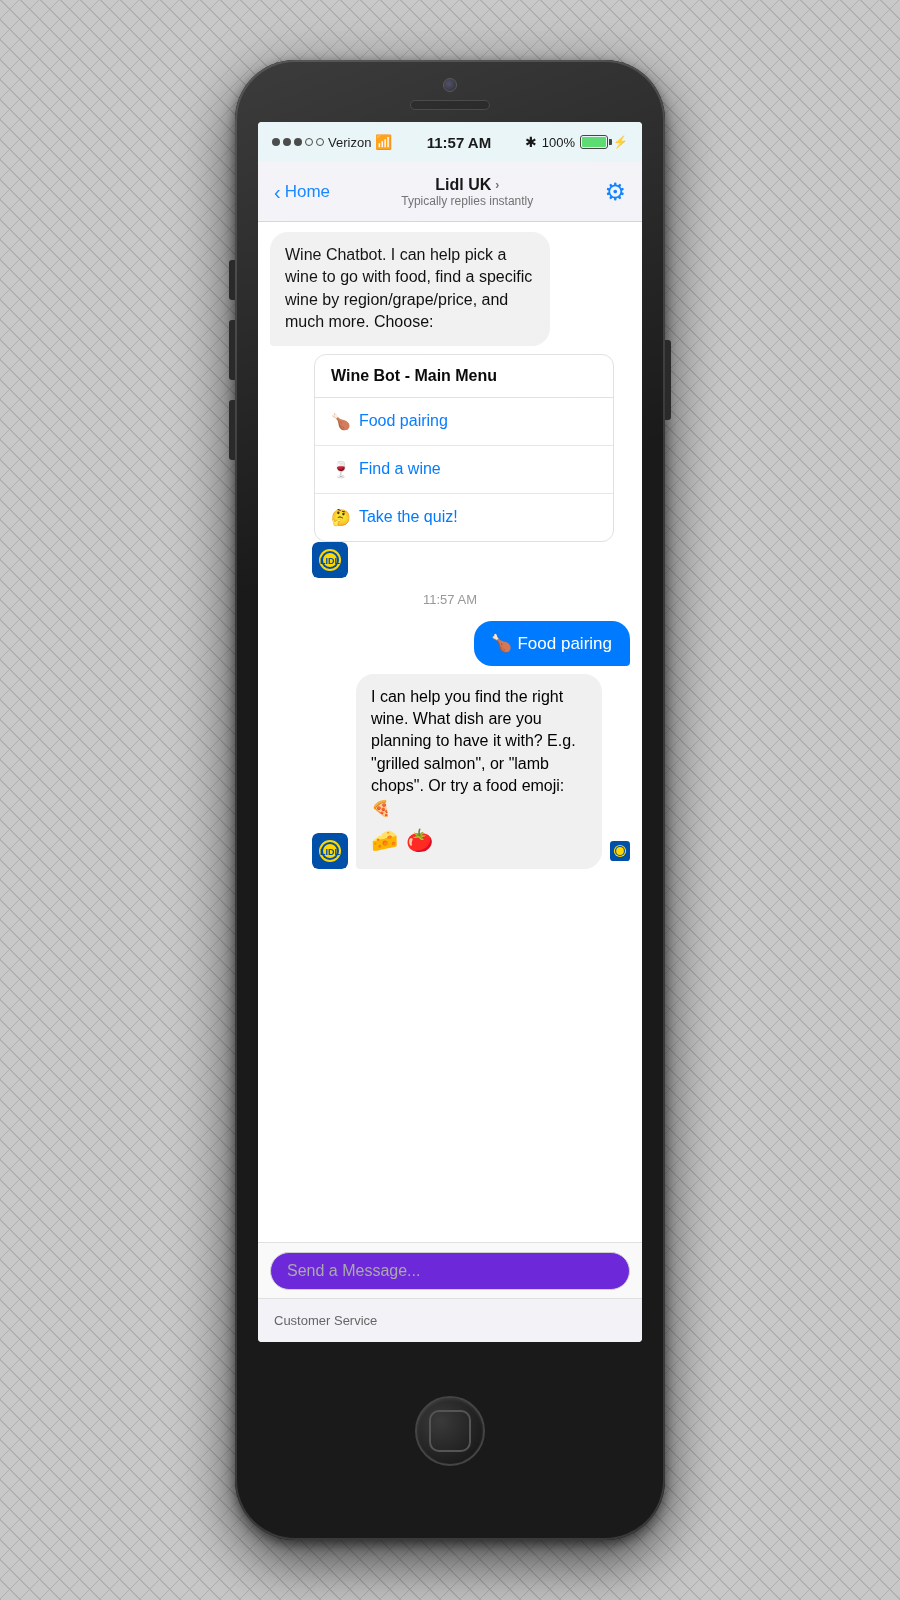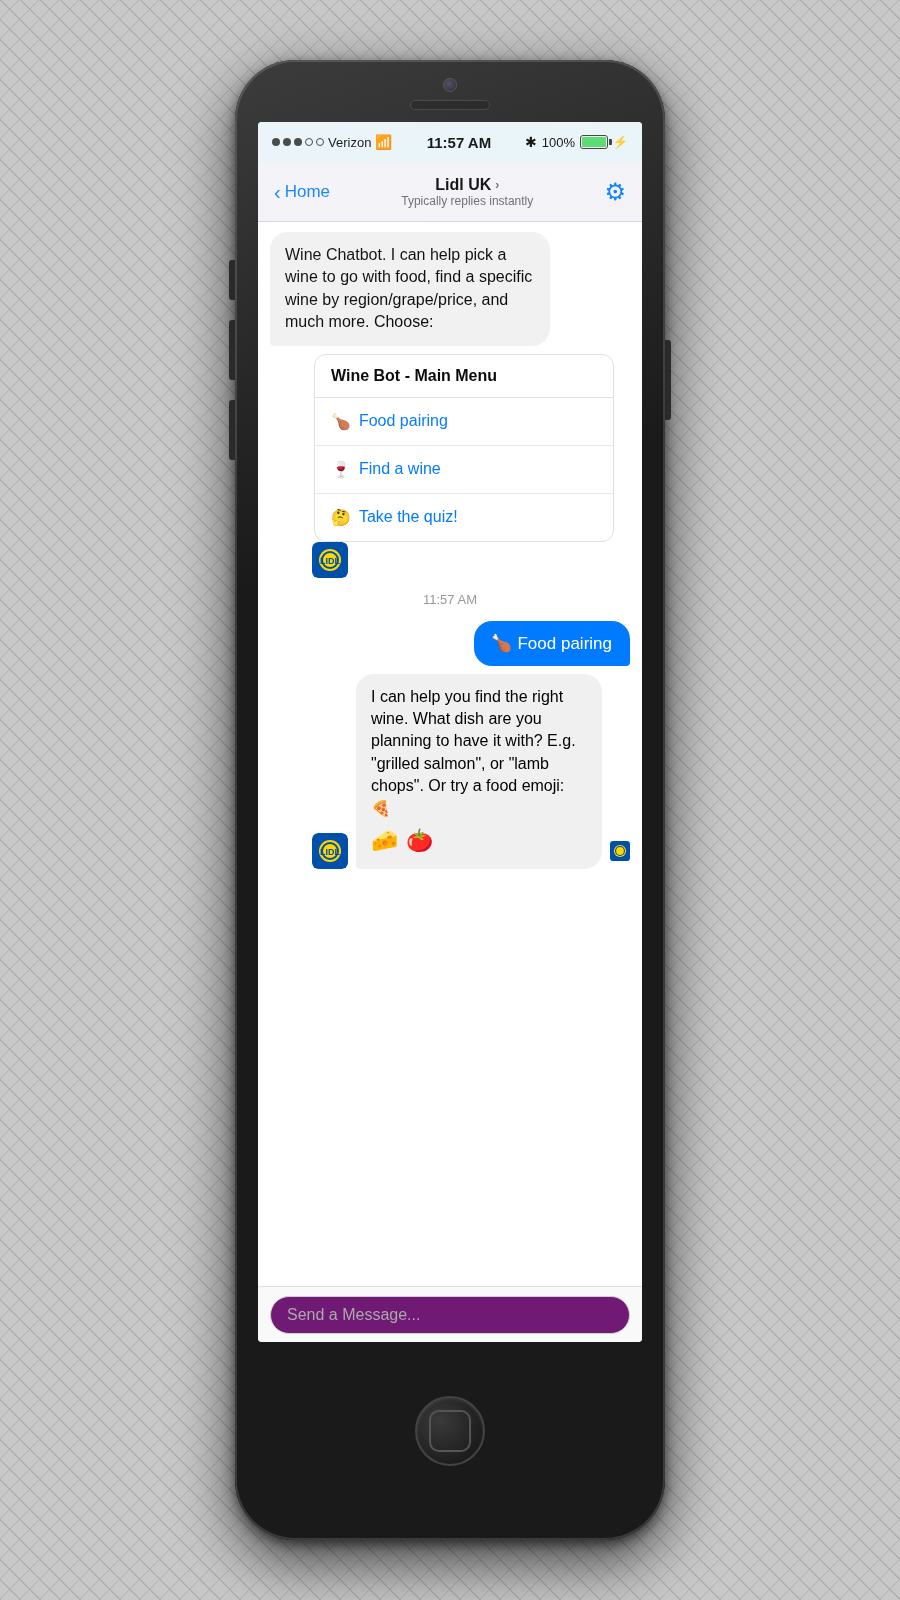--- a/index.html
+++ b/index.html
@@ -347,21 +347,21 @@
       padding: 8px 12px;
       gap: 8px;
       flex-shrink: 0;
     }
 
     .message-input {
       flex: 1;
       height: 38px;
       border: 1px solid #d0d0d0;
       border-radius: 20px;
-      background: #701a75;
+      background: #6d28d9;
       padding: 0 16px;
       font-size: 16px;
       color: #aaa;
       outline: none;
       display: flex;
       align-items: center;
     }
 
     
     .bottom-bar {
@@ -577,20 +577,23 @@
       </div>
 
     </div>
 
     <div class="input-bar">
       <div class="message-input">
         <span style="color:#aaa; font-size:16px;">Send a Message...</span>
       </div>
     </div>
 
+    <div class="bottom-bar">
+      <span>Customer Service</span>
+    </div>
 
   </div>
 
   <div class="phone-bottom">
     <div class="home-button">
       <div class="home-button-inner"></div>
     </div>
   </div>
 
 </div>

